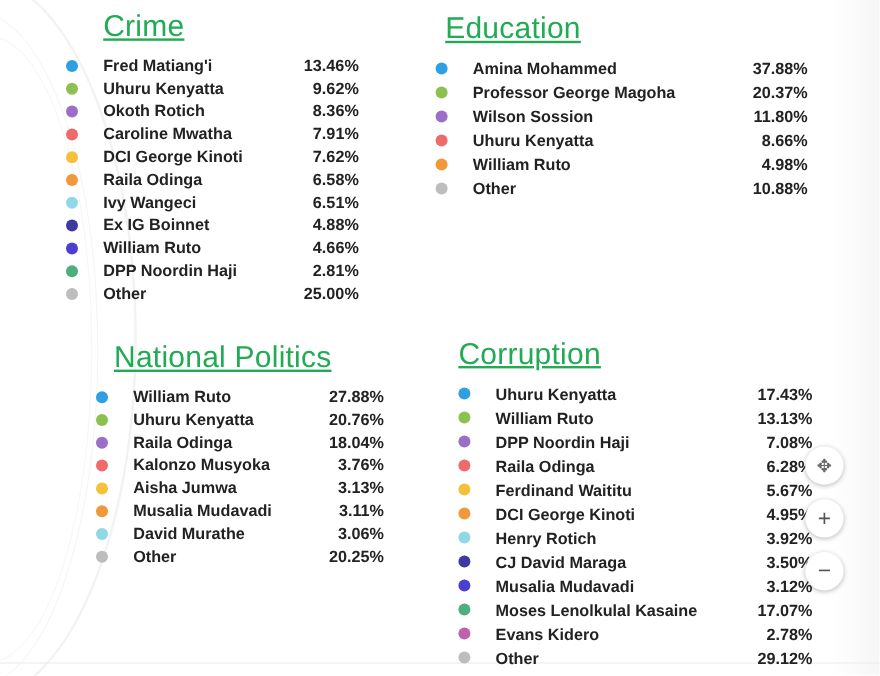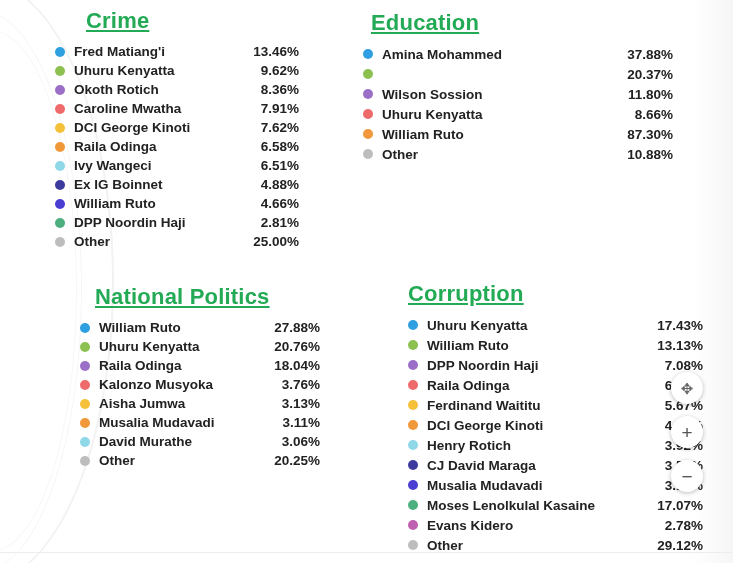--- a/index.html
+++ b/index.html
@@ -56,22 +56,22 @@
     position: absolute;
     left: 0; top: 0;
     width: 733px; height: 563px;
   }
 
   .panel {
     position: absolute;
   }
   .panel-title {
     color: #22aa55;
-    font-size: 22px;
-    font-weight: bold;
+    font-size: 25px;
+    font-weight: normal;
     text-decoration: underline;
     letter-spacing: 0.2px;
     margin-bottom: 8px;
     white-space: nowrap;
   }
   .legend-row {
     display: flex;
     align-items: center;
     height: 19px;
     white-space: nowrap;
@@ -93,27 +93,28 @@
     color: #222222;
     font-weight: bold;
     position: absolute;
     text-align: right;
   }
   .legend-row .value {
     right: 0;
   }
   .legend-row {
     position: relative;
+    gap: 12px;
   }
 
   
   #panel-crime { left: 55px; top: 8px; width: 244px; }
   #panel-education { left: 363px; top: 10px; width: 310px; }
   #panel-national { left: 80px; top: 284px; width: 240px; }
-  #panel-corruption { left: 408px; top: 281px; width: 295px; }
+  #panel-corruption { left: 382px; top: 281px; width: 295px; }
 
   #panel-crime .panel-title { margin-left: 31px; }
   #panel-national .panel-title { margin-left: 15px; }
   #panel-education .panel-title { margin-left: 8px; }
   #panel-corruption .panel-title { margin-left: 0px; }
 
   #panel-education .legend-row,
   #panel-corruption .legend-row { height: 20px; }
 
   
@@ -219,36 +220,37 @@
   <div class="panel" id="panel-education">
     <div class="panel-title">Education</div>
     <div class="legend-list">
         <div class="legend-row">
           <span class="dot" style="background: rgb(46, 159, 224);"></span>
           <span class="label">Amina Mohammed</span>
           <span class="value">37.88%</span>
         </div>
         <div class="legend-row">
           <span class="dot" style="background: rgb(140, 193, 82);"></span>
+          <span class="label">Professor George Magoha</span>
           <span class="value">20.37%</span>
         </div>
         <div class="legend-row">
           <span class="dot" style="background: rgb(155, 111, 200);"></span>
           <span class="label">Wilson Sossion</span>
           <span class="value">11.80%</span>
         </div>
         <div class="legend-row">
           <span class="dot" style="background: rgb(239, 107, 107);"></span>
           <span class="label">Uhuru Kenyatta</span>
           <span class="value">8.66%</span>
         </div>
         <div class="legend-row">
           <span class="dot" style="background: rgb(240, 152, 58);"></span>
           <span class="label">William Ruto</span>
-          <span class="value">87.30%</span>
+          <span class="value">4.98%</span>
         </div>
         <div class="legend-row">
           <span class="dot" style="background: rgb(189, 189, 189);"></span>
           <span class="label">Other</span>
           <span class="value">10.88%</span>
         </div>
       </div>
   </div>
   <div class="panel" id="panel-national">
     <div class="panel-title">National Politics</div>

